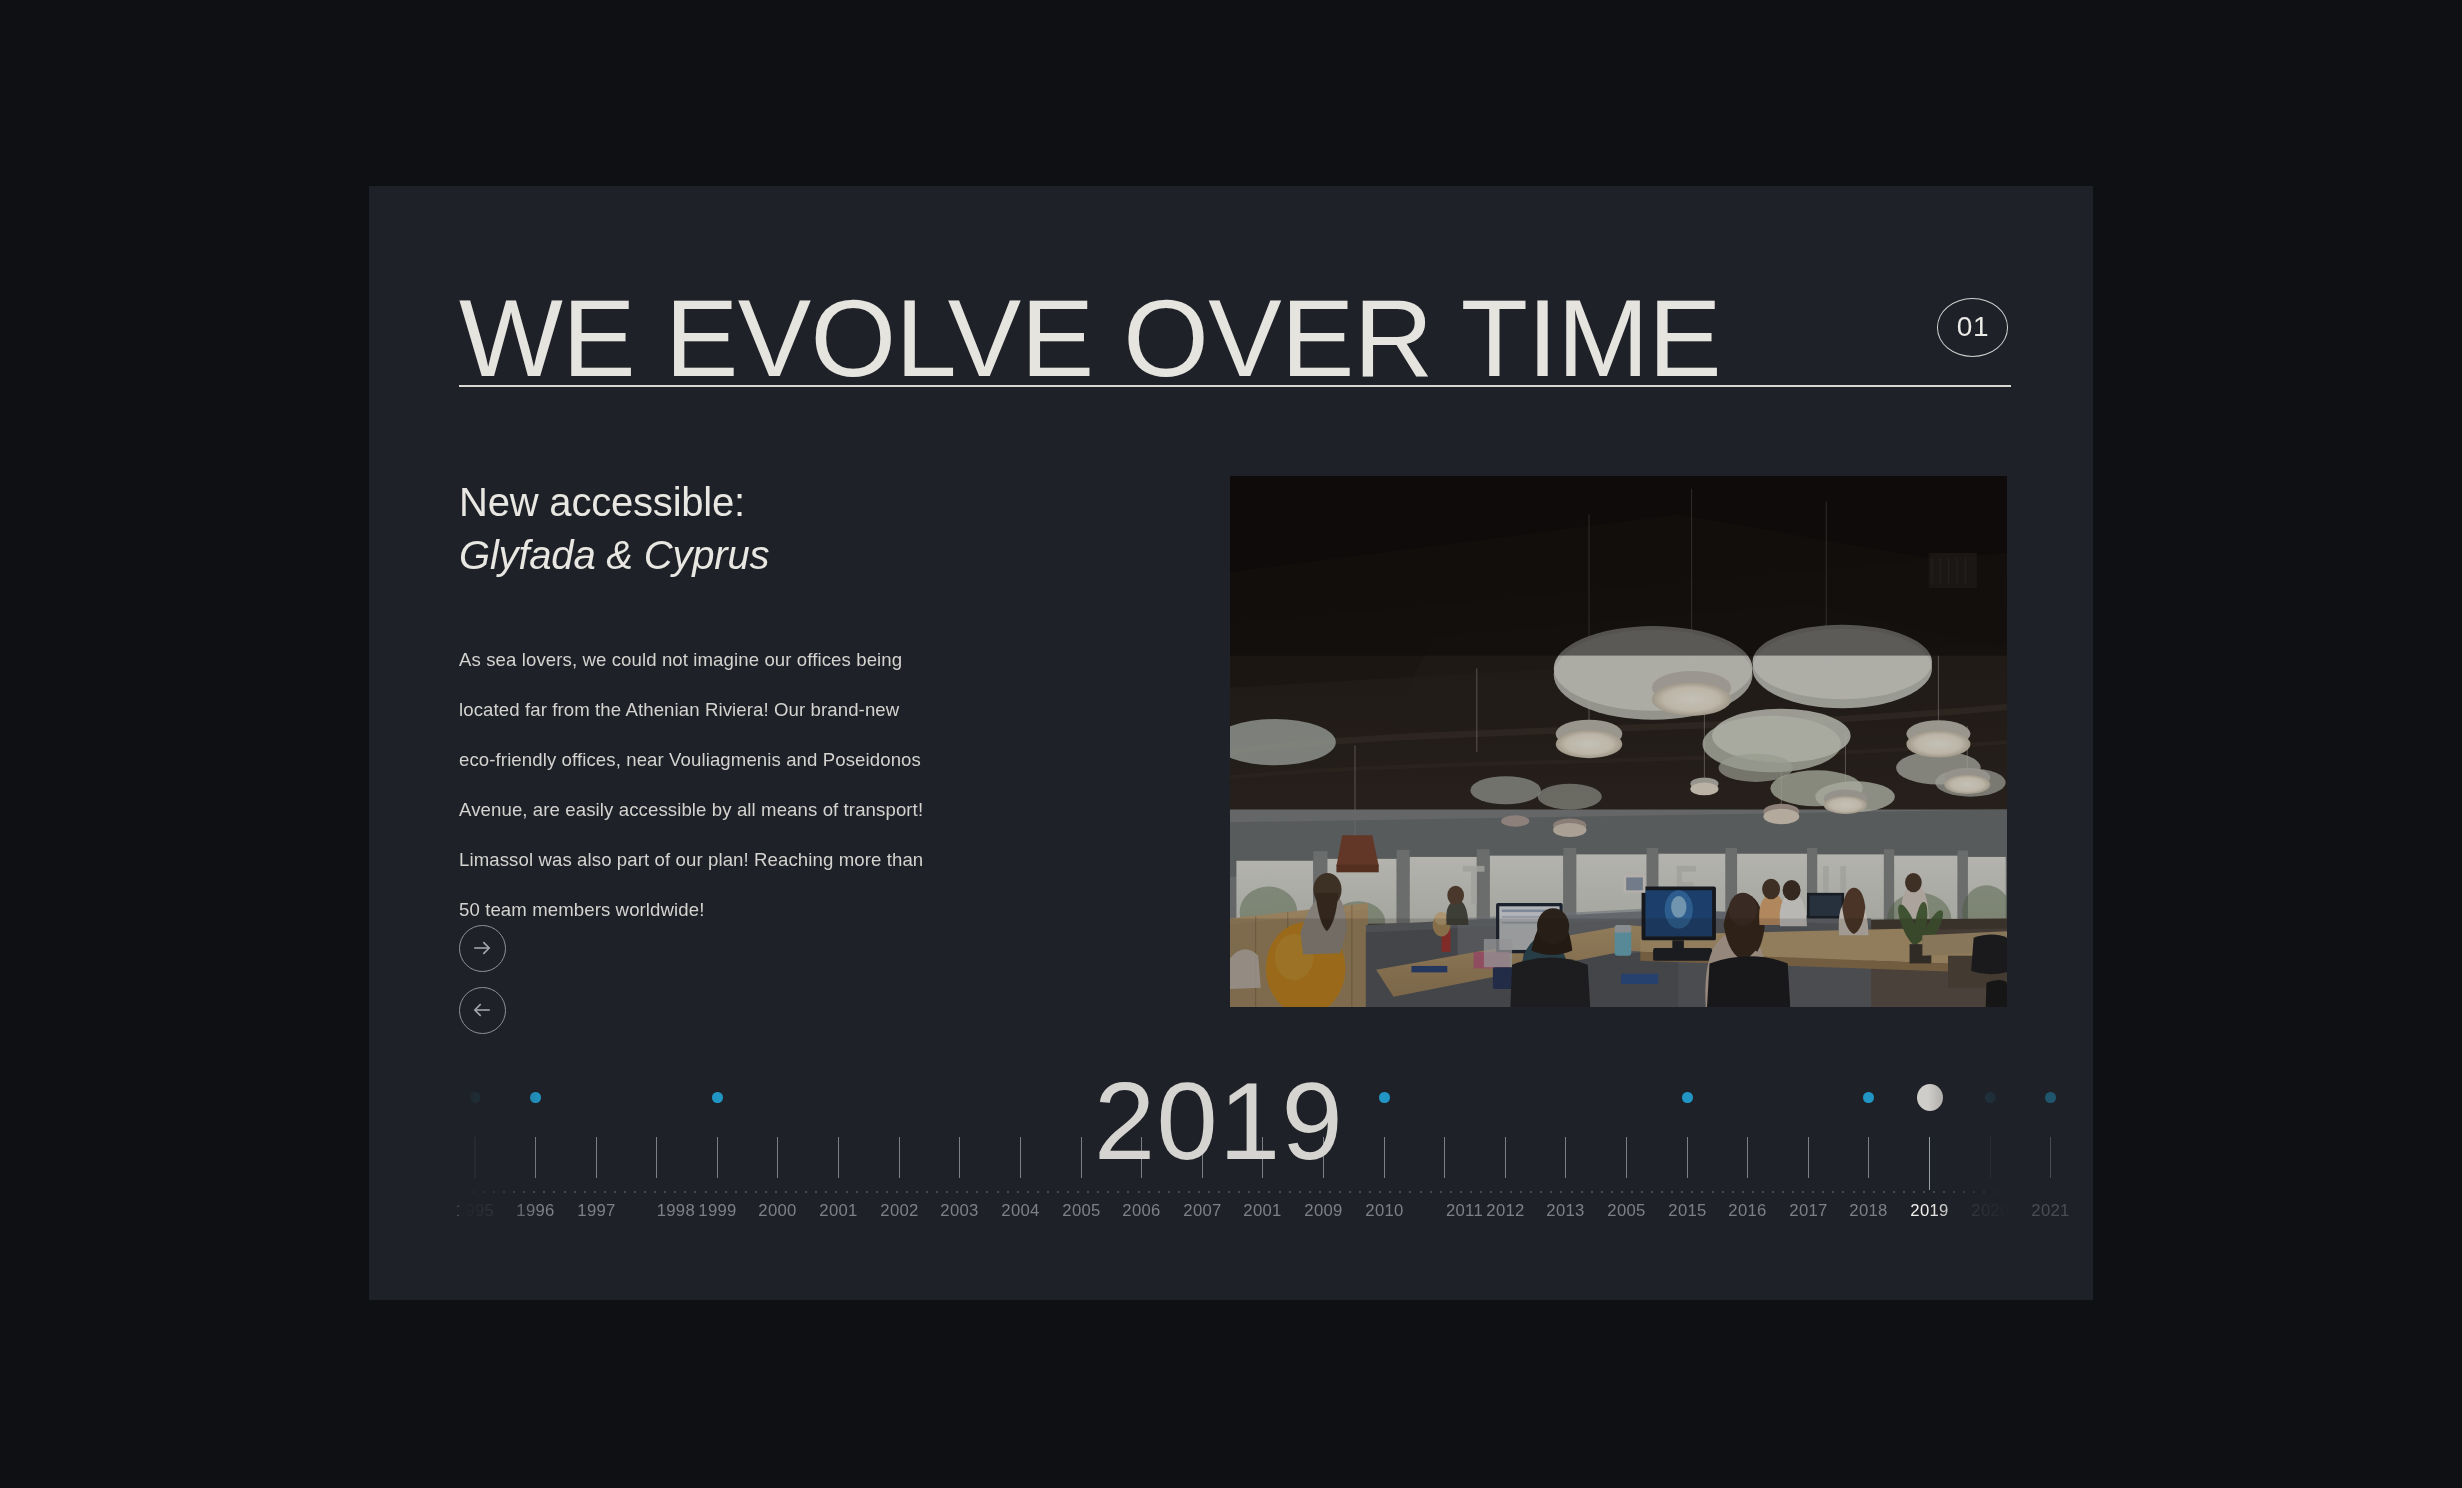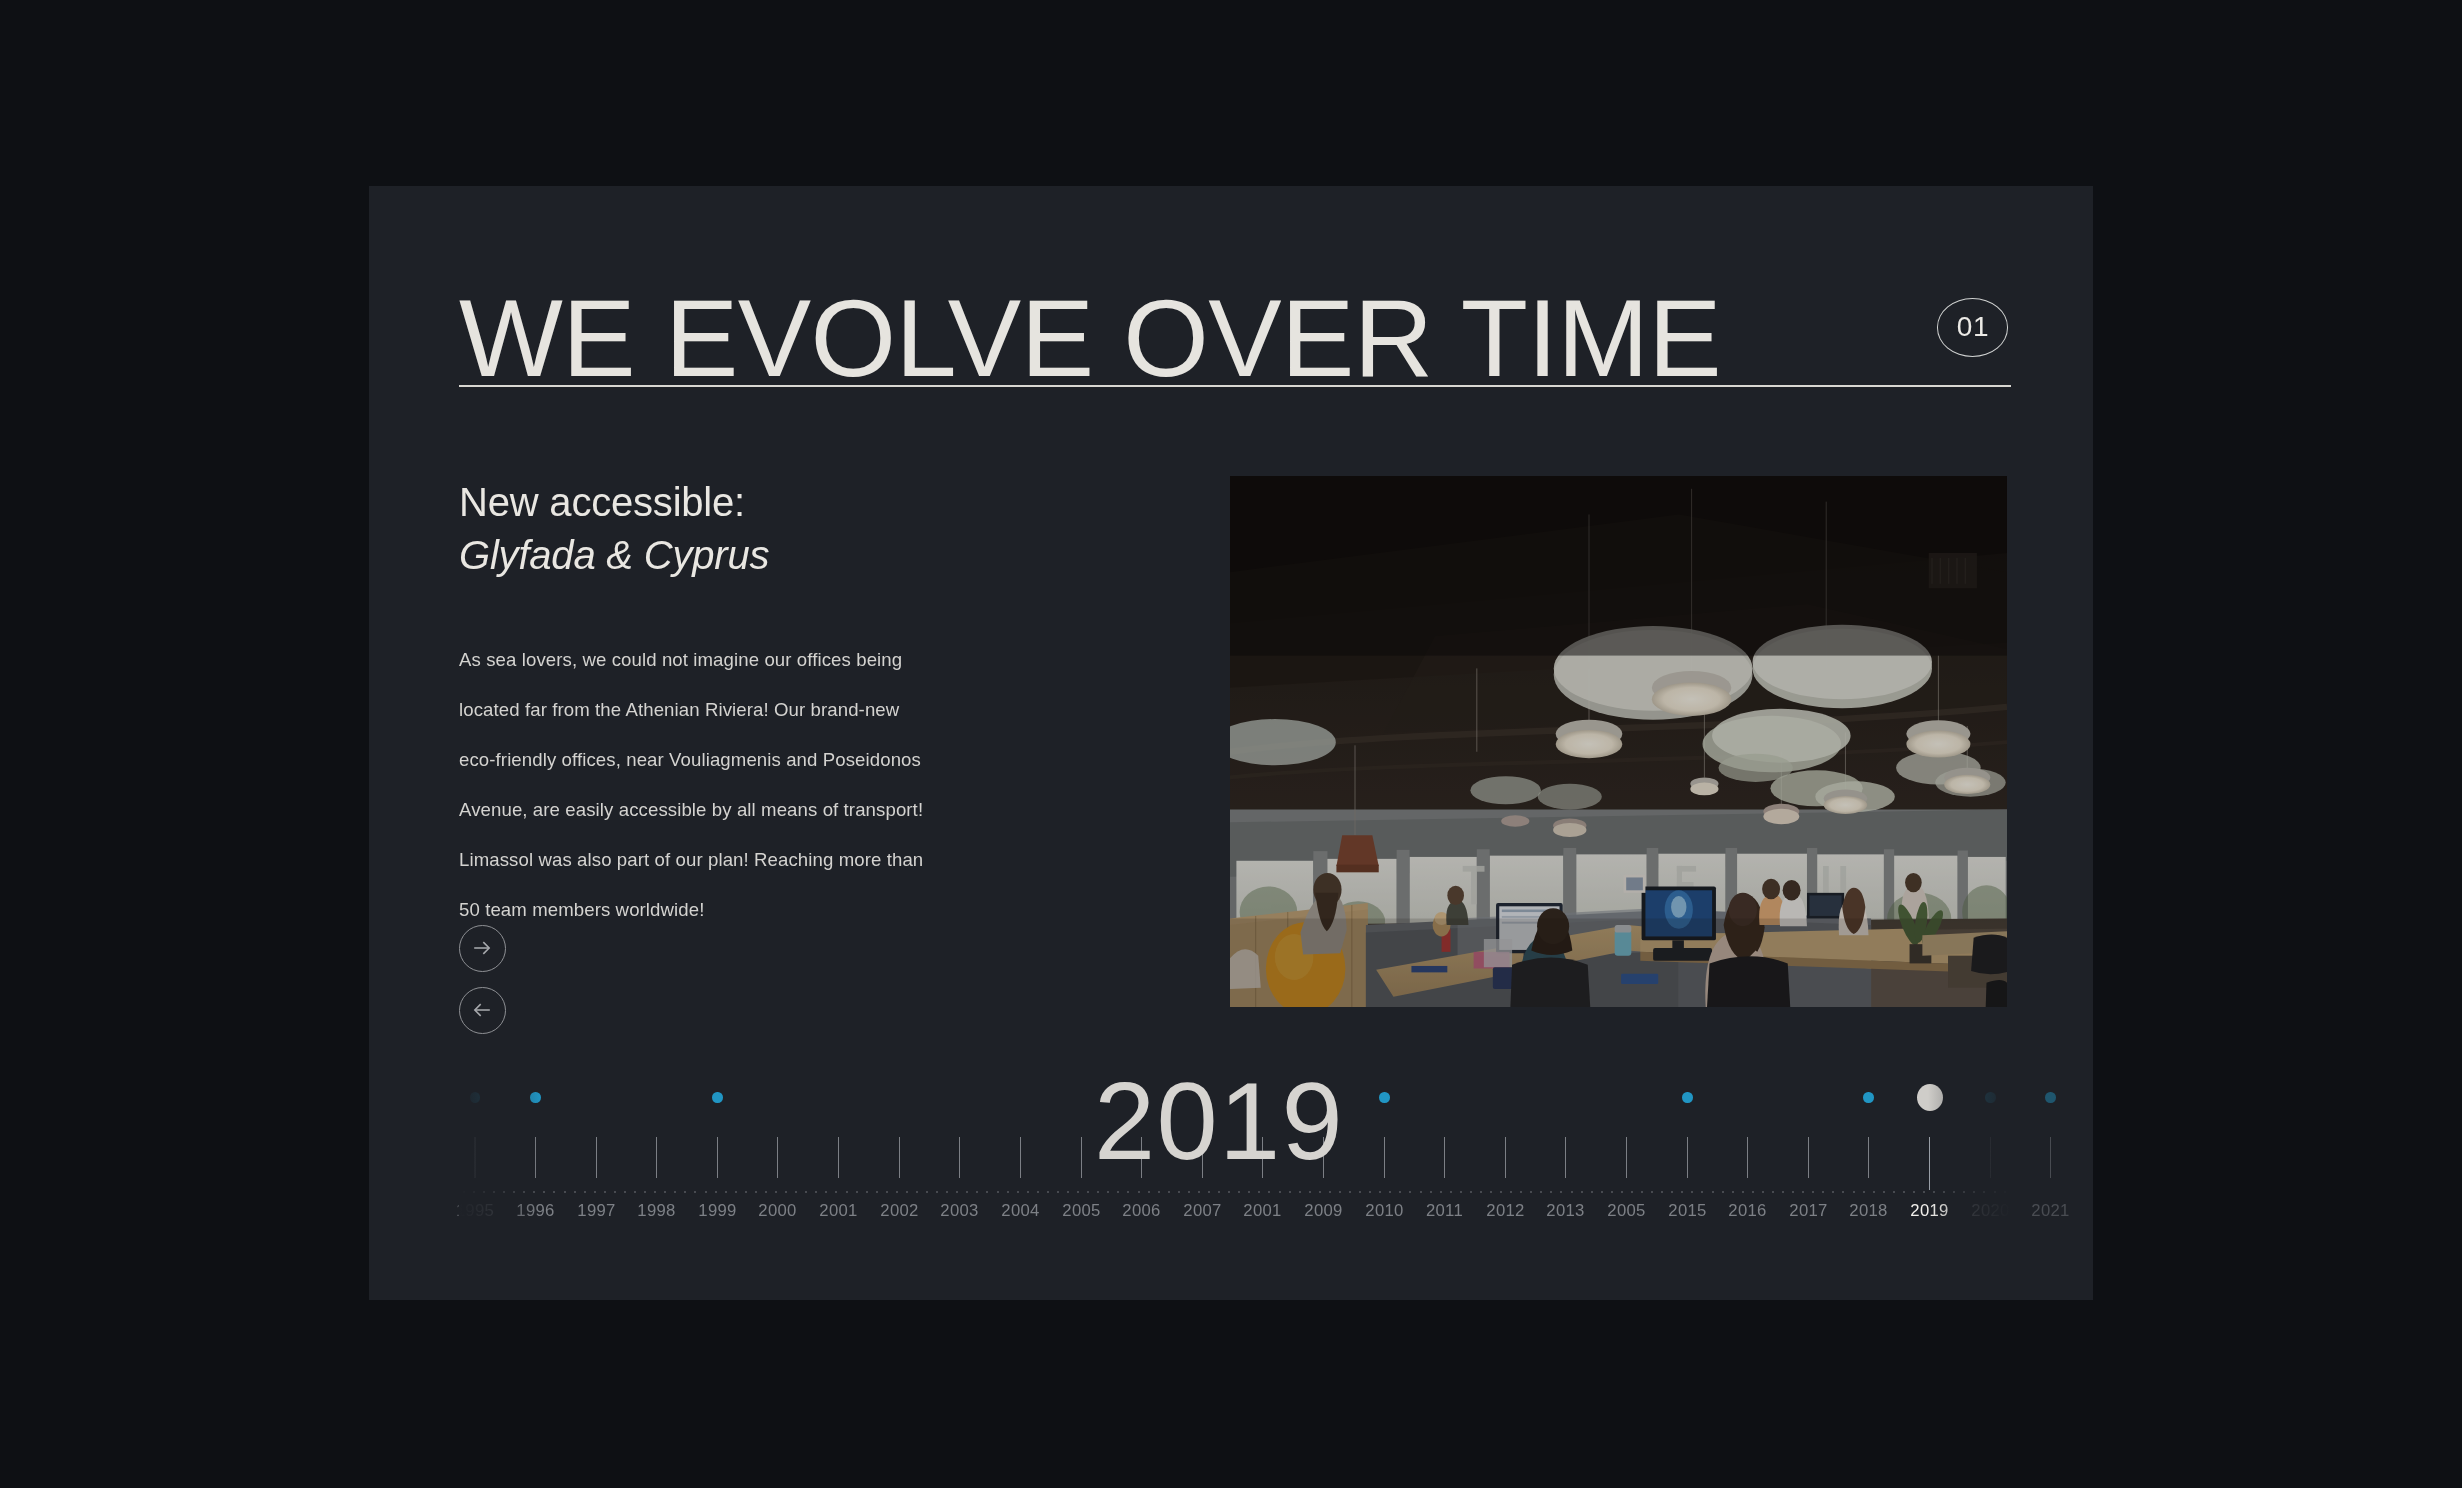--- a/index.html
+++ b/index.html
@@ -535,21 +535,21 @@
           </div>
           <div class="tl-year" style="left: 76px;">
             <div class="tl-dot"></div>
             <div class="tl-tick"></div>
             <div class="tl-label">1996</div>
           </div>
           <div class="tl-year" style="left: 137px;">
             <div class="tl-tick"></div>
             <div class="tl-label">1997</div>
           </div>
-          <div class="tl-year" style="left: 197px;">
+          <div class="tl-year" style="left: 197px; text-align: right;">
             <div class="tl-tick"></div>
             <div class="tl-label">1998</div>
           </div>
           <div class="tl-year" style="left: 258px;">
             <div class="tl-dot"></div>
             <div class="tl-tick"></div>
             <div class="tl-label">1999</div>
           </div>
           <div class="tl-year" style="left: 318px;">
             <div class="tl-tick"></div>
@@ -589,21 +589,21 @@
           </div>
           <div class="tl-year" style="left: 864px;">
             <div class="tl-tick"></div>
             <div class="tl-label">2009</div>
           </div>
           <div class="tl-year" style="left: 925px;">
             <div class="tl-dot"></div>
             <div class="tl-tick"></div>
             <div class="tl-label">2010</div>
           </div>
-          <div class="tl-year" style="left: 985px;">
+          <div class="tl-year" style="left: 985px; text-align: right;">
             <div class="tl-tick"></div>
             <div class="tl-label">2011</div>
           </div>
           <div class="tl-year" style="left: 1046px; text-decoration: underline;">
             <div class="tl-tick"></div>
             <div class="tl-label">2012</div>
           </div>
           <div class="tl-year" style="left: 1106px;">
             <div class="tl-tick"></div>
             <div class="tl-label">2013</div>

